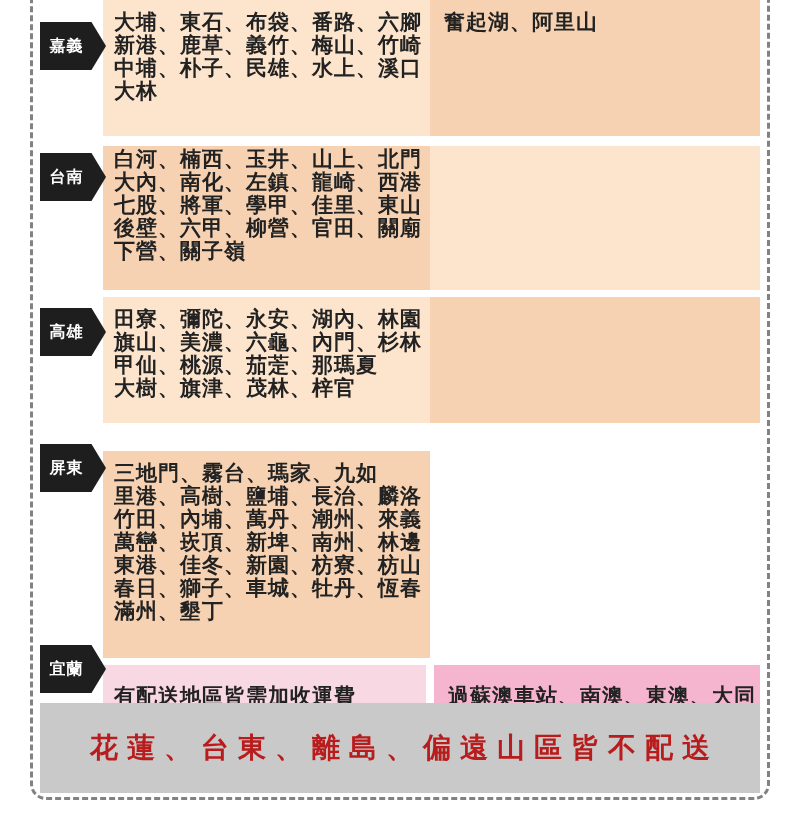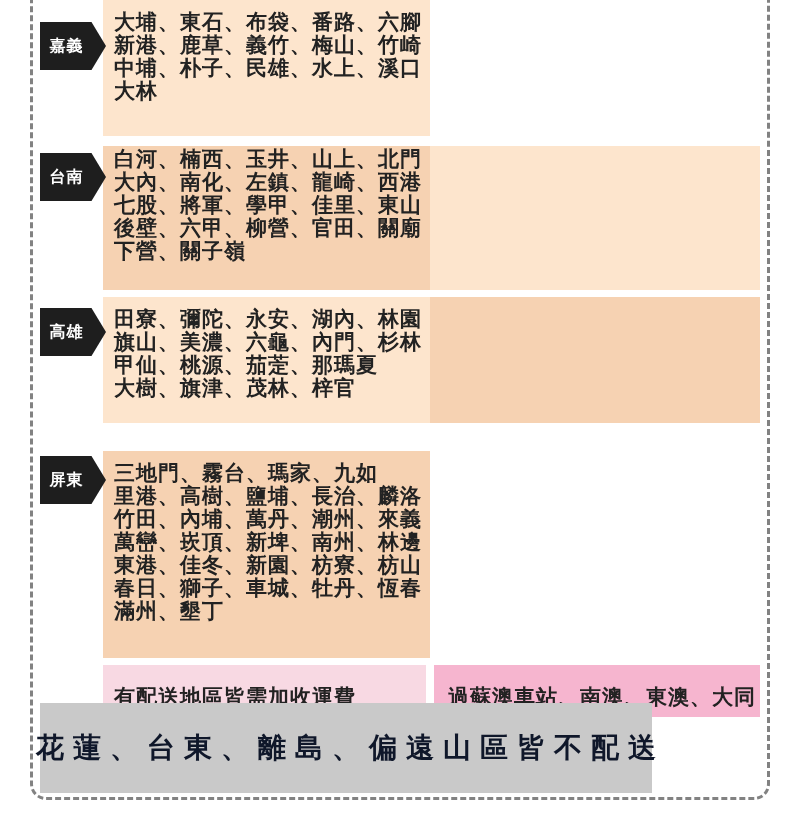--- a/index.html
+++ b/index.html
@@ -22,59 +22,60 @@
   .r4 { height:207px; margin-bottom:7px;margin-top:28px; }
   .r5 { height:52px; }
   .cell {
     box-sizing:border-box; overflow:hidden;
     font-size:21px; font-weight:700; line-height:23px; letter-spacing:1px;
     white-space:pre-line;
   }
   .main { width:327px; padding:11px 6px 0 11px; }
   .side { width:330px; padding:11px 6px 0 14px; }
   .r2 .main { padding-top:2px; }
-  .r5 .cell { display:flex; align-items:center; padding-top:12px; white-space:nowrap; }
+  .r5 .cell { display:flex; align-items:center; padding-top:12px; white-space:nowrap;font-family:Liberation Mono, monospace; }
   .bg-peach-light { background:var(--peach_light,#fde5cd); }
   .bg-peach-dark  { background:var(--peach_dark,#f6d2b2); }
   .bg-pink-light  { background:var(--pink_light,#f8d9e3); }
   .bg-pink-dark   { background:var(--pink_dark,#f6b5cf);margin-left:8px; }
   .region-label {
     position:absolute; left:40px; width:66px; height:48px;
     background:var(--label_bg,#1e1e1e); color:var(--label_text,#fff);
     clip-path:polygon(0 0, 78% 0, 100% 50%, 78% 100%, 0 100%);
     display:flex; align-items:center; justify-content:center;
     padding-right:13px; box-sizing:border-box;
     font-size:16px; font-weight:700; letter-spacing:1px;
     z-index:2;
   }
   .lab1 { top:22px; }
   .lab2 { top:153px; }
   .lab3 { top:308px; }
-  .lab4 { top:456px; }
+  .lab4 { top:444px; }
   .lab5 { top:645px; }
   .gray-bar {
-    position:absolute; left:40px; top:703px; width:612px; height:90px;
+    position:absolute; left:40px; top:703px; width:720px; height:90px;
     background:var(--gray_bar,#c9c9c9);
     display:flex; align-items:center; justify-content:center;
     font-size:28px; font-weight:700; letter-spacing:9px; text-indent:9px;
-    color:#0f172a; white-space:nowrap;
+    color:#b91c1c; white-space:nowrap;
   }
 </style>
 </head>
 <body>
 
 <div class="board">
   <div class="frame"></div>
 
   <div class="rows">
     <div class="row r1">
       <div class="cell main bg-peach-light">大埔、東石、布袋、番路、六腳
 新港、鹿草、義竹、梅山、竹崎
 中埔、朴子、民雄、水上、溪口
 大林</div>
+      <div class="cell side bg-peach-dark">奮起湖、阿里山</div>
     </div>
     <div class="row r2">
       <div class="cell main bg-peach-dark">白河、楠西、玉井、山上、北門
 大內、南化、左鎮、龍崎、西港
 七股、將軍、學甲、佳里、東山
 後壁、六甲、柳營、官田、關廟
 下營、關子嶺</div>
       <div class="cell side bg-peach-light"></div>
     </div>
     <div class="row r3">
@@ -96,15 +97,16 @@
     <div class="row r5">
       <div class="cell main bg-pink-light">有配送地區皆需加收運費</div>
       <div class="cell side bg-pink-dark">過蘇澳車站、南澳、東澳、大同</div>
     </div>
   </div>
 
   <div class="region-label lab1">嘉義</div>
   <div class="region-label lab2">台南</div>
   <div class="region-label lab3">高雄</div>
   <div class="region-label lab4">屏東</div>
+  <div class="region-label lab5">宜蘭</div>
 
   <div class="gray-bar">花蓮、台東、離島、偏遠山區皆不配送</div>
 </div>
 
 </body></html>

